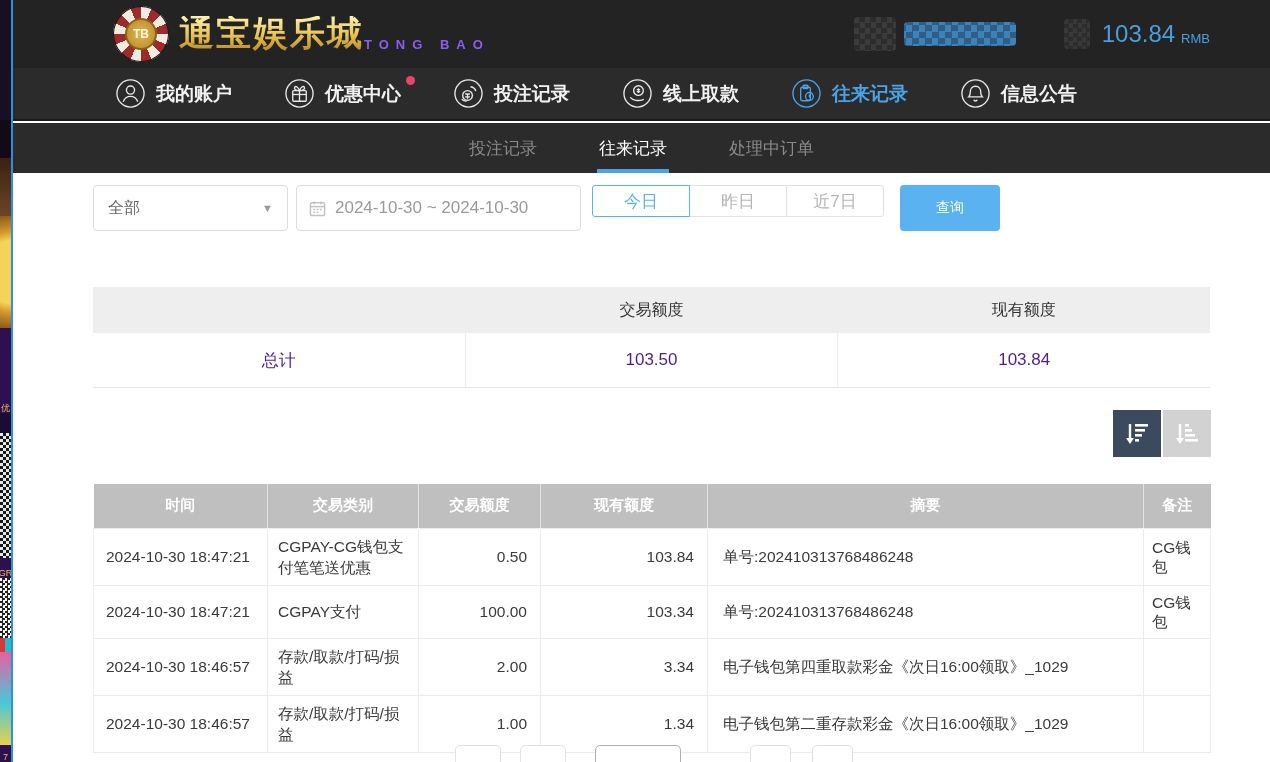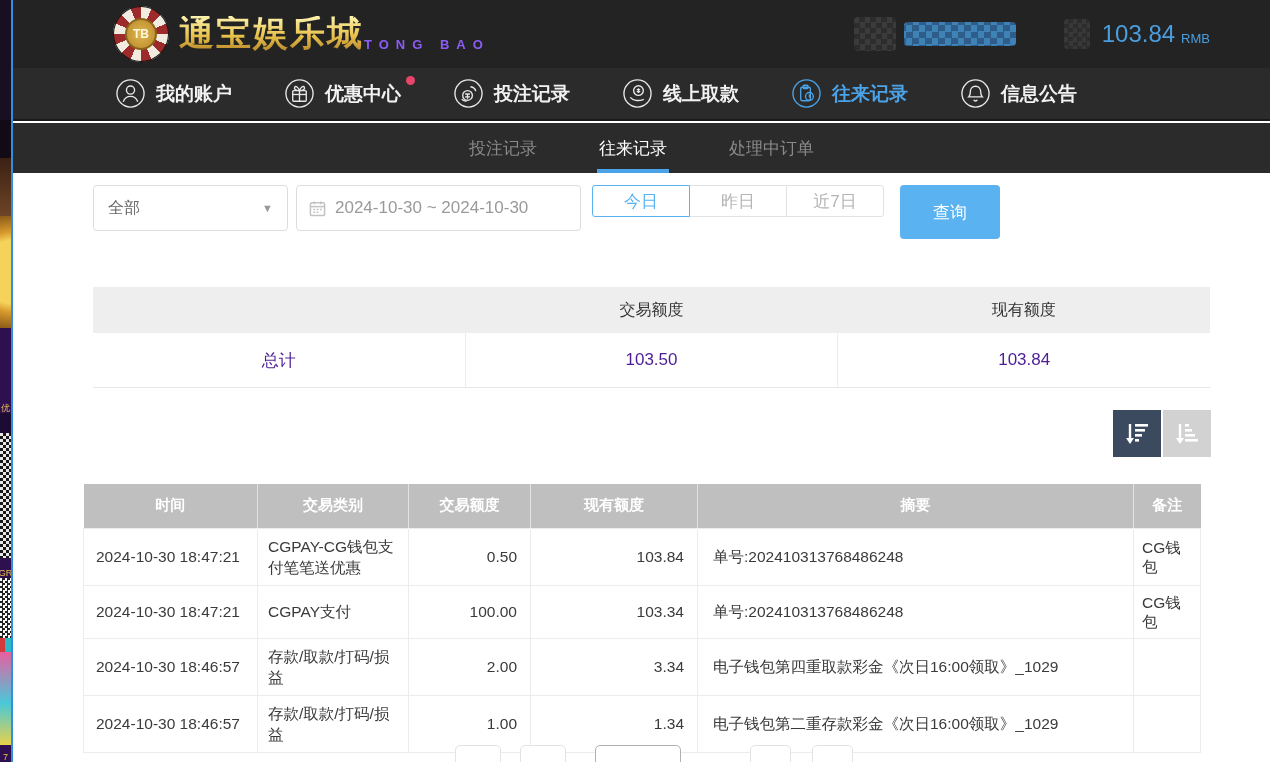--- a/index.html
+++ b/index.html
@@ -60,39 +60,39 @@
   .sel { position:absolute; left:0; top:0; width:195px; height:46px; border:1px solid #dcdcdc; border-radius:4px; display:flex; align-items:center; padding:0 14px; color:#666; font-size:16px; justify-content:space-between; background:#fff; }
   .sel .caret { color:#999; font-size:11px; }
   .daterange { position:absolute; left:203px; top:0; width:285px; height:46px; border:1px solid #dcdcdc; border-radius:4px; display:flex; align-items:center; padding:0 12px; color:#9a9a9a; font-size:17px; background:#fff; }
   .cal-ic { width:17px; height:17px; margin-right:9px; display:inline-flex; }
   .cal-ic svg { stroke:#c2c2c2; fill:none; stroke-width:1.6; }
   .quick { position:absolute; left:499px; top:0; display:flex; }
   .qbtn { width:98px; height:32px; background:#fff; border:1px solid #e2e2e2; color:#b5b5b5; font-size:17px; display:flex; align-items:center; justify-content:center; margin-left:-1px; cursor:pointer; }
   .qbtn:first-child { margin-left:0; border-radius:3px 0 0 3px; }
   .qbtn:last-child { border-radius:0 3px 3px 0; }
   .qbtn.active { border:1px solid #5ab3f0; color:#5ab3f0; z-index:2; }
-  .search-btn { position:absolute; left:807px; top:0; width:100px; height:54px; background:#5ab3f0; border:none; border-radius:4px; color:#fff; font-size:17px; cursor:pointer; font-family:inherit; }
+  .search-btn { position:absolute; left:807px; top:0; width:100px; height:46px; background:#5ab3f0; border:none; border-radius:4px; color:#fff; font-size:14px; cursor:pointer; font-family:inherit; }
 
   
   .summary { position:absolute; left:93px; top:287px; width:1117px; border-bottom:1px solid #e6e6e6; }
   .sum-head { display:flex; background:#eeeeee; height:46px; }
   .sum-head div { flex:1; display:flex; align-items:center; justify-content:center; color:#333; font-size:16px; }
   .sum-row { display:flex; height:54px; background:#fff; }
   .sum-row div { flex:1; display:flex; align-items:center; justify-content:center; color:#4c1d95; font-size:17px; border-right:1px solid #ececec; }
   .sum-row div:last-child { border-right:none; }
 
   
   .sorters { position:absolute; left:1113px; top:410px; display:flex; gap:2px; }
   .sorter { width:48px; height:47px; display:flex; align-items:center; justify-content:center; cursor:pointer; }
   .sorter.desc { background:#3b4a5e; }
   .sorter.asc { background:#d2d2d2; }
   .sorter svg { width:28px; height:28px; }
 
   
-  .dtable { position:absolute; left:83px; top:484px; width:1117px; border-collapse:collapse; table-layout:fixed; }
+  .dtable { position:absolute; left:93px; top:484px; width:1117px; border-collapse:collapse; table-layout:fixed; }
   .dtable col.c1{width:174px;} .dtable col.c2{width:151px;} .dtable col.c3{width:122px;}
   .dtable col.c4{width:167px;} .dtable col.c5{width:436px;} .dtable col.c6{width:67px;}
   .dtable thead th { background:#bfbfbf; color:#fff; font-size:15px; font-weight:bold; height:44px; border-right:1px solid rgba(255,255,255,.55); text-align:center; }
   .dtable thead th:last-child { border-right:none; }
   .dtable tbody td { border:1px solid #ececec; border-left:none; color:#3a3a3a; font-size:15.5px; padding:7px 8px; height:46px; background:#fff; line-height:21px; }
   .dtable tbody tr td:first-child { border-left:1px solid #ececec; }
   .dtable td.t-time { padding-left:12px; }
   .dtable td.t-type { padding-left:10px; }
   .dtable td.t-amt, .dtable td.t-bal { text-align:right; padding-right:13px; }
   .dtable td.t-sum { padding-left:15px; }

